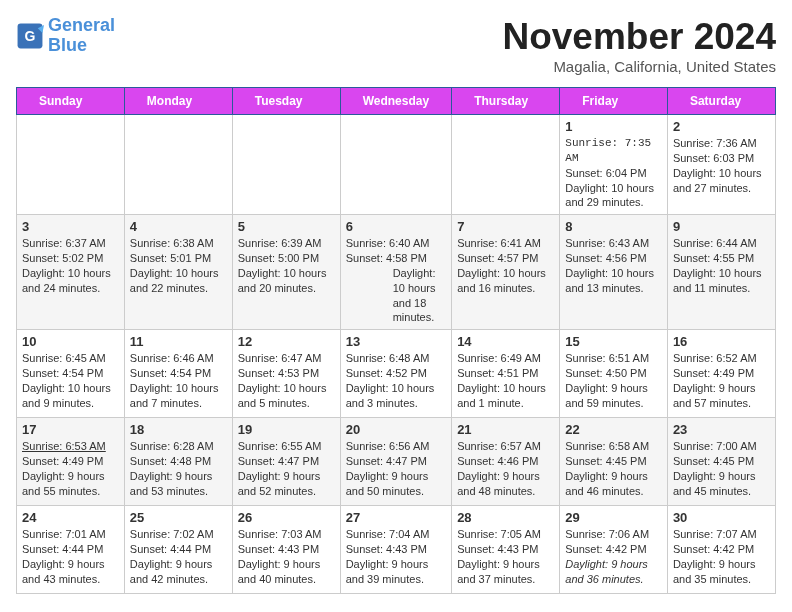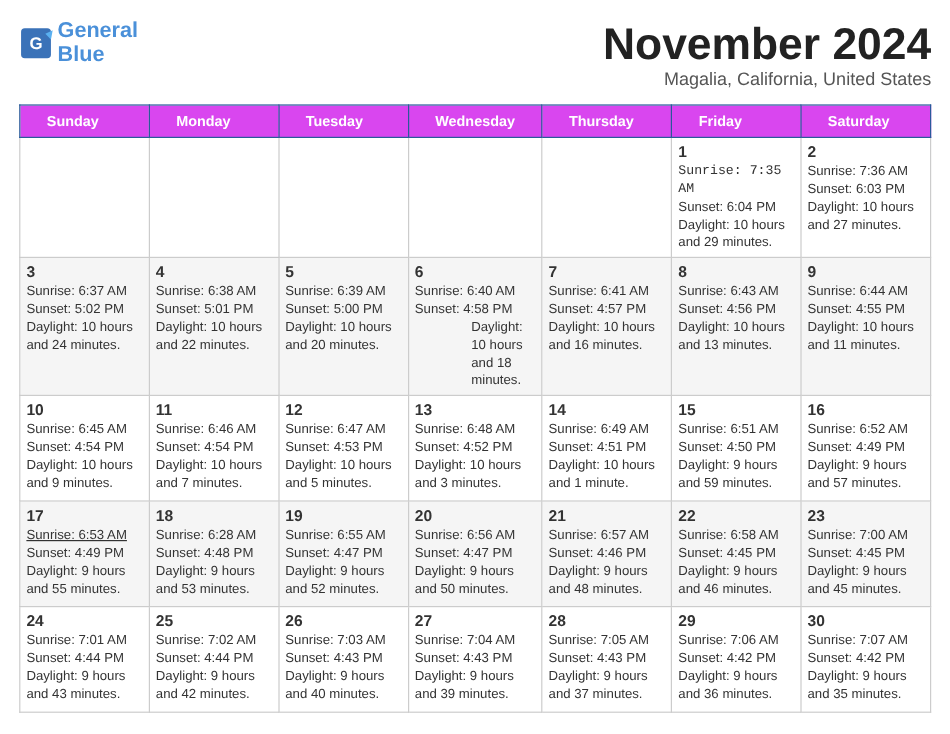--- a/index.html
+++ b/index.html
@@ -295,21 +295,21 @@
         <td>
           <span class="day-num">28</span>
           <div style="line-height: 1.35;">Sunrise: 7:05 AM</div>
           <div style="line-height: 1.35;">Sunset: 4:43 PM</div>
           <div style="line-height: 1.35;">Daylight: 9 hours and 37 minutes.</div>
         </td>
         <td>
           <span class="day-num">29</span>
           <div style="line-height: 1.35;">Sunrise: 7:06 AM</div>
           <div style="line-height: 1.35;">Sunset: 4:42 PM</div>
-          <div style="line-height: 1.35;">Daylight: 9 hours and 36 minutes.</div>
+          <div style="line-height: 1.35; font-style: italic;">Daylight: 9 hours and 36 minutes.</div>
         </td>
         <td>
           <span class="day-num">30</span>
           <div style="line-height: 1.35;">Sunrise: 7:07 AM</div>
           <div style="line-height: 1.35;">Sunset: 4:42 PM</div>
           <div style="line-height: 1.35;">Daylight: 9 hours and 35 minutes.</div>
         </td>
       </tr>
     </tbody>
 </table>

